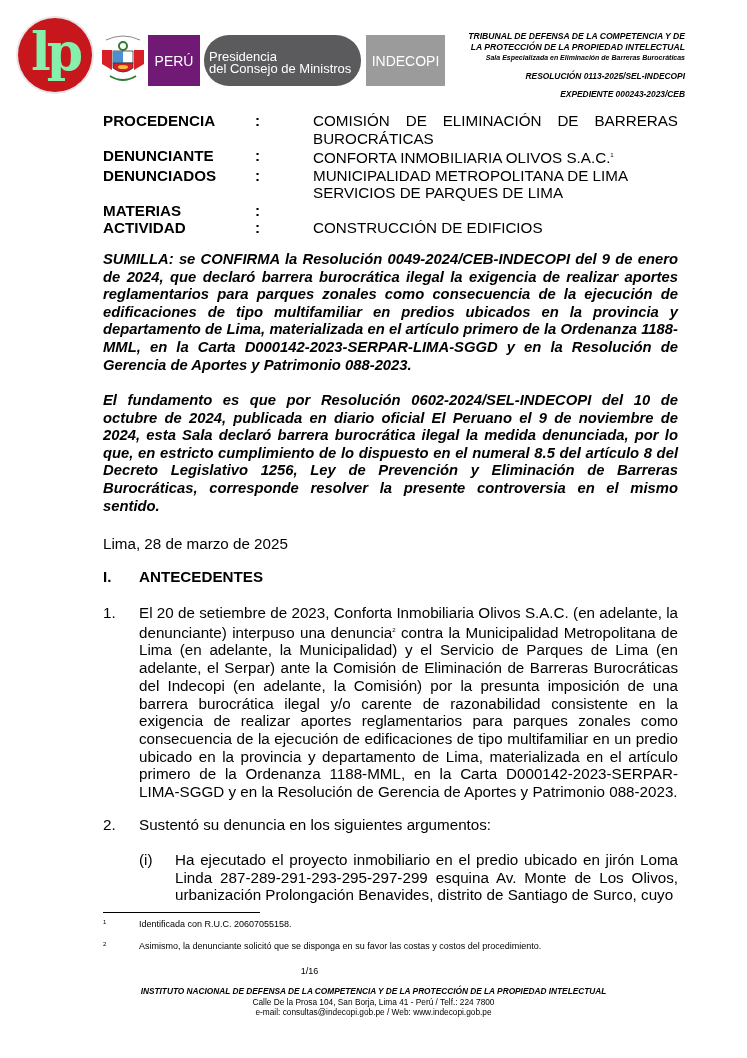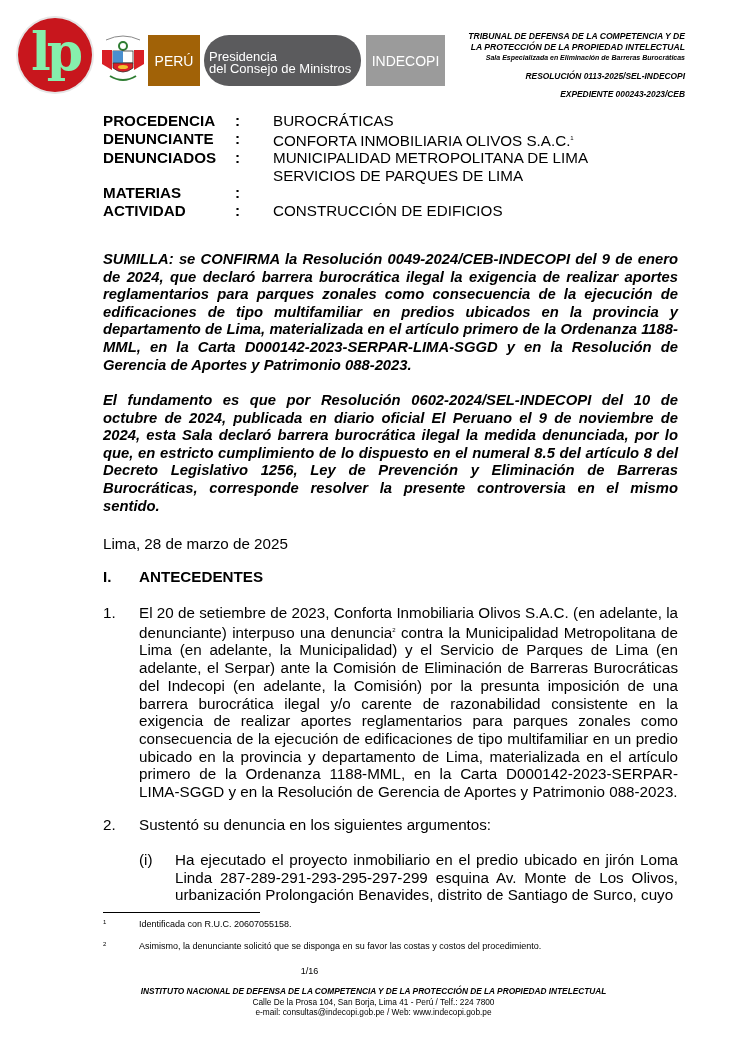--- a/index.html
+++ b/index.html
@@ -12,21 +12,21 @@
       border-radius: 50%; background: #c8161d;
       box-shadow: 0 0 0 2px #e6e6e6;
       display: flex; align-items: center; justify-content: center;
       color: #86efac; font-family: "DejaVu Serif", serif; font-weight: bold;
       font-size: 52px; letter-spacing: -4px; line-height: 1;
     }
     .lp-logo span { display: block; transform: translateY(-3px); }
     .coat-of-arms { position: absolute; left: 100px; top: 34px; width: 46px; height: 52px; }
     .peru-block {
       position: absolute; left: 148px; top: 35px; width: 52px; height: 51px;
-      background: #a16207; color: #fff; font-size: 14px;
+      background: #701a75; color: #fff; font-size: 14px;
       display: flex; align-items: center; justify-content: center;
     }
     .pcm-block {
       position: absolute; left: 204px; top: 35px; width: 157px; height: 51px;
       background: #5b5b5d; color: #fff; font-size: 13px; line-height: 12px;
       padding: 16px 0 0 5px;
       border-radius: 25px;
     }
     .indecopi-block {
       position: absolute; left: 366px; top: 35px; width: 79px; height: 51px;
@@ -39,21 +39,21 @@
       position: absolute; right: 62px; top: 31px; width: 260px;
       text-align: right; font-weight: bold; font-style: italic;
     }
     .head-right .t1 { font-size: 8.6px; line-height: 11px; }
     .head-right .t2 { font-size: 7px; line-height: 9px; }
     .head-right .t3 { font-size: 8.4px; margin-top: 9px; }
     .head-right .t4 { font-size: 8.4px; margin-top: 8px; }
 
     
     .meta { position: absolute; left: 103px; top: 112px; width: 575px; font-size: 15.2px; }
-    .meta-row { display: flex; line-height: 17.5px; }
+    .meta-row { display: flex; line-height: 17.5px; gap: 20px; }
     .meta-label { width: 132px; font-weight: bold; }
     .meta-colon { width: 38px; font-weight: bold; }
     .meta-value { flex: 1; text-align: justify; }
     .sup { font-size: 6px; vertical-align: super; }
 
     .bold-italic {
       position: absolute; left: 103px; width: 575px;
       font-weight: bold; font-style: italic; font-size: 14.8px; line-height: 17.6px;
       text-align: justify;
     }
@@ -127,20 +127,21 @@
   <div class="t2">Sala Especializada en Eliminación de Barreras Burocráticas</div>
   <div class="t3">RESOLUCIÓN 0113-2025/SEL-INDECOPI</div>
   <div class="t4">EXPEDIENTE 000243-2023/CEB</div>
 </div>
 
 <div class="meta">
   <div class="meta-row">
     <div class="meta-label">PROCEDENCIA</div>
     <div class="meta-colon">:</div>
     <div class="meta-value">
+      <div class="spread" style="text-align:justify;text-align-last:justify;">COMISIÓN DE ELIMINACIÓN DE BARRERAS</div>
       <div>BUROCRÁTICAS</div>
     </div>
   </div>
   <div class="meta-row">
     <div class="meta-label">DENUNCIANTE</div>
     <div class="meta-colon">:</div>
     <div class="meta-value">
       <span>CONFORTA INMOBILIARIA OLIVOS S.A.C.</span><span class="sup">1</span>
     </div>
   </div>

